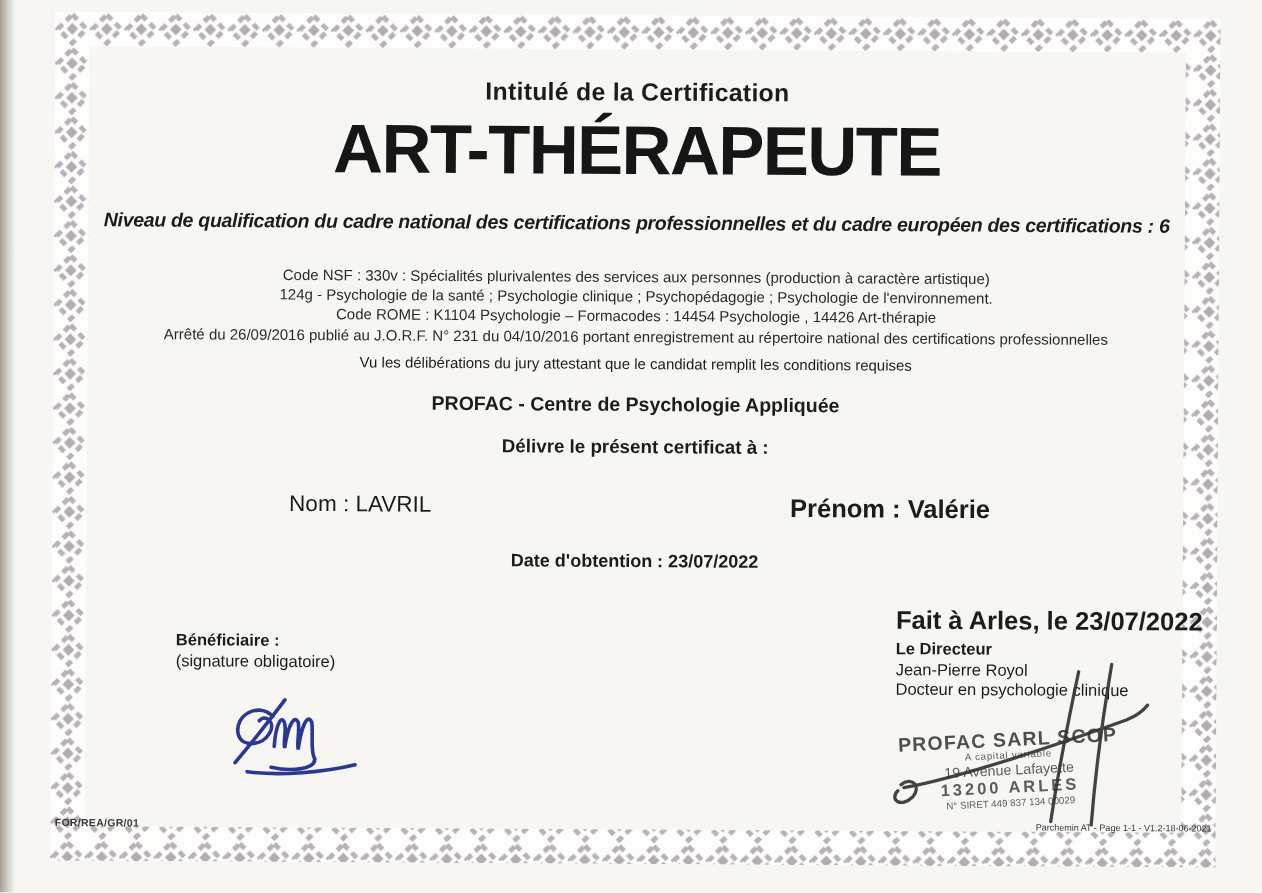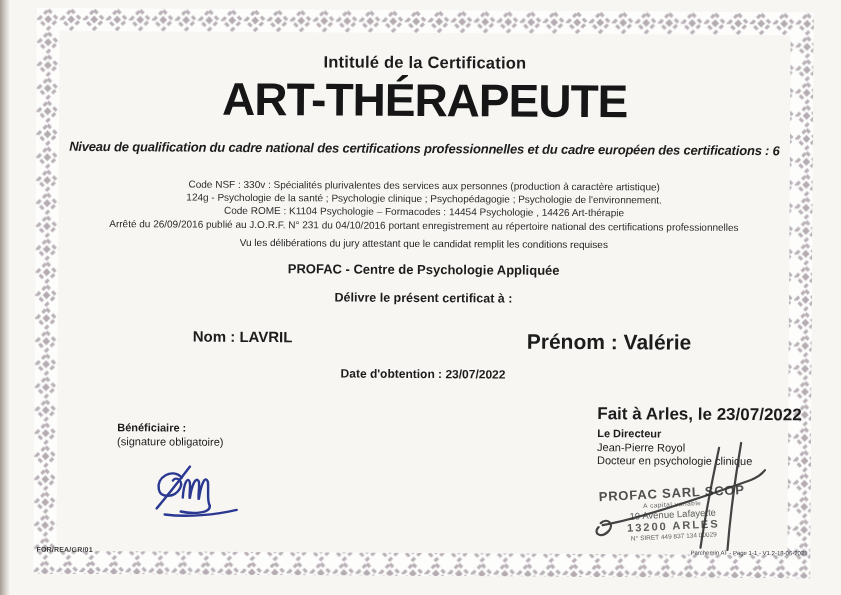--- a/index.html
+++ b/index.html
@@ -16,22 +16,22 @@
   .frame{position:absolute;left:35px;top:10px;}
   .abs{position:absolute;white-space:nowrap;}
   .ctr{left:57px;width:733px;text-align:center;}
   .heading{top:53px;font-size:16.5px;font-weight:bold;letter-spacing:.2px;}
   .big-title{top:73px;font-size:46px;font-weight:bold;letter-spacing:-1px;color:#161616;}
   .level{top:141px;font-size:13px;font-weight:bold;font-style:italic;letter-spacing:-0.2px;}
   .codes{top:179px;font-size:10px;line-height:13.2px;color:#2a2a2a;}
   .jury{top:238px;font-size:10px;}
   .issuer{top:262px;font-size:13px;font-weight:bold;}
   .delivre{top:291px;font-size:12.5px;font-weight:bold;}
-  .nom{top:329px;left:193px;font-size:15px;font-weight:bold;}
-  .prenom{top:329px;left:527px;font-size:21px;font-weight:bold;}
+  .nom{top:329px;left:193px;font-size:15px;font-weight:normal;}
+  .prenom{top:329px;left:527px;font-size:17px;font-weight:bold;}
   .dateobt{top:367px;font-size:12px;font-weight:bold;}
   .fait{top:403px;left:598px;font-size:17px;font-weight:bold;}
   .dircol{top:426px;left:598px;font-size:11px;line-height:13.5px;text-align:left;}
   .dircol .b{font-weight:bold;}
   .bencol{top:422px;left:118px;font-size:11px;line-height:14px;text-align:left;}
   .bencol .b{font-weight:bold;}
   .bluesig{position:absolute;left:148px;top:458px;}
   .stamp{position:absolute;left:586px;top:484px;width:176px;text-align:center;
     transform:rotate(-3.2deg);color:#474747;opacity:.88;}
   .stamp .s1{font-size:13px;font-weight:bold;letter-spacing:.8px;color:#383838;}

